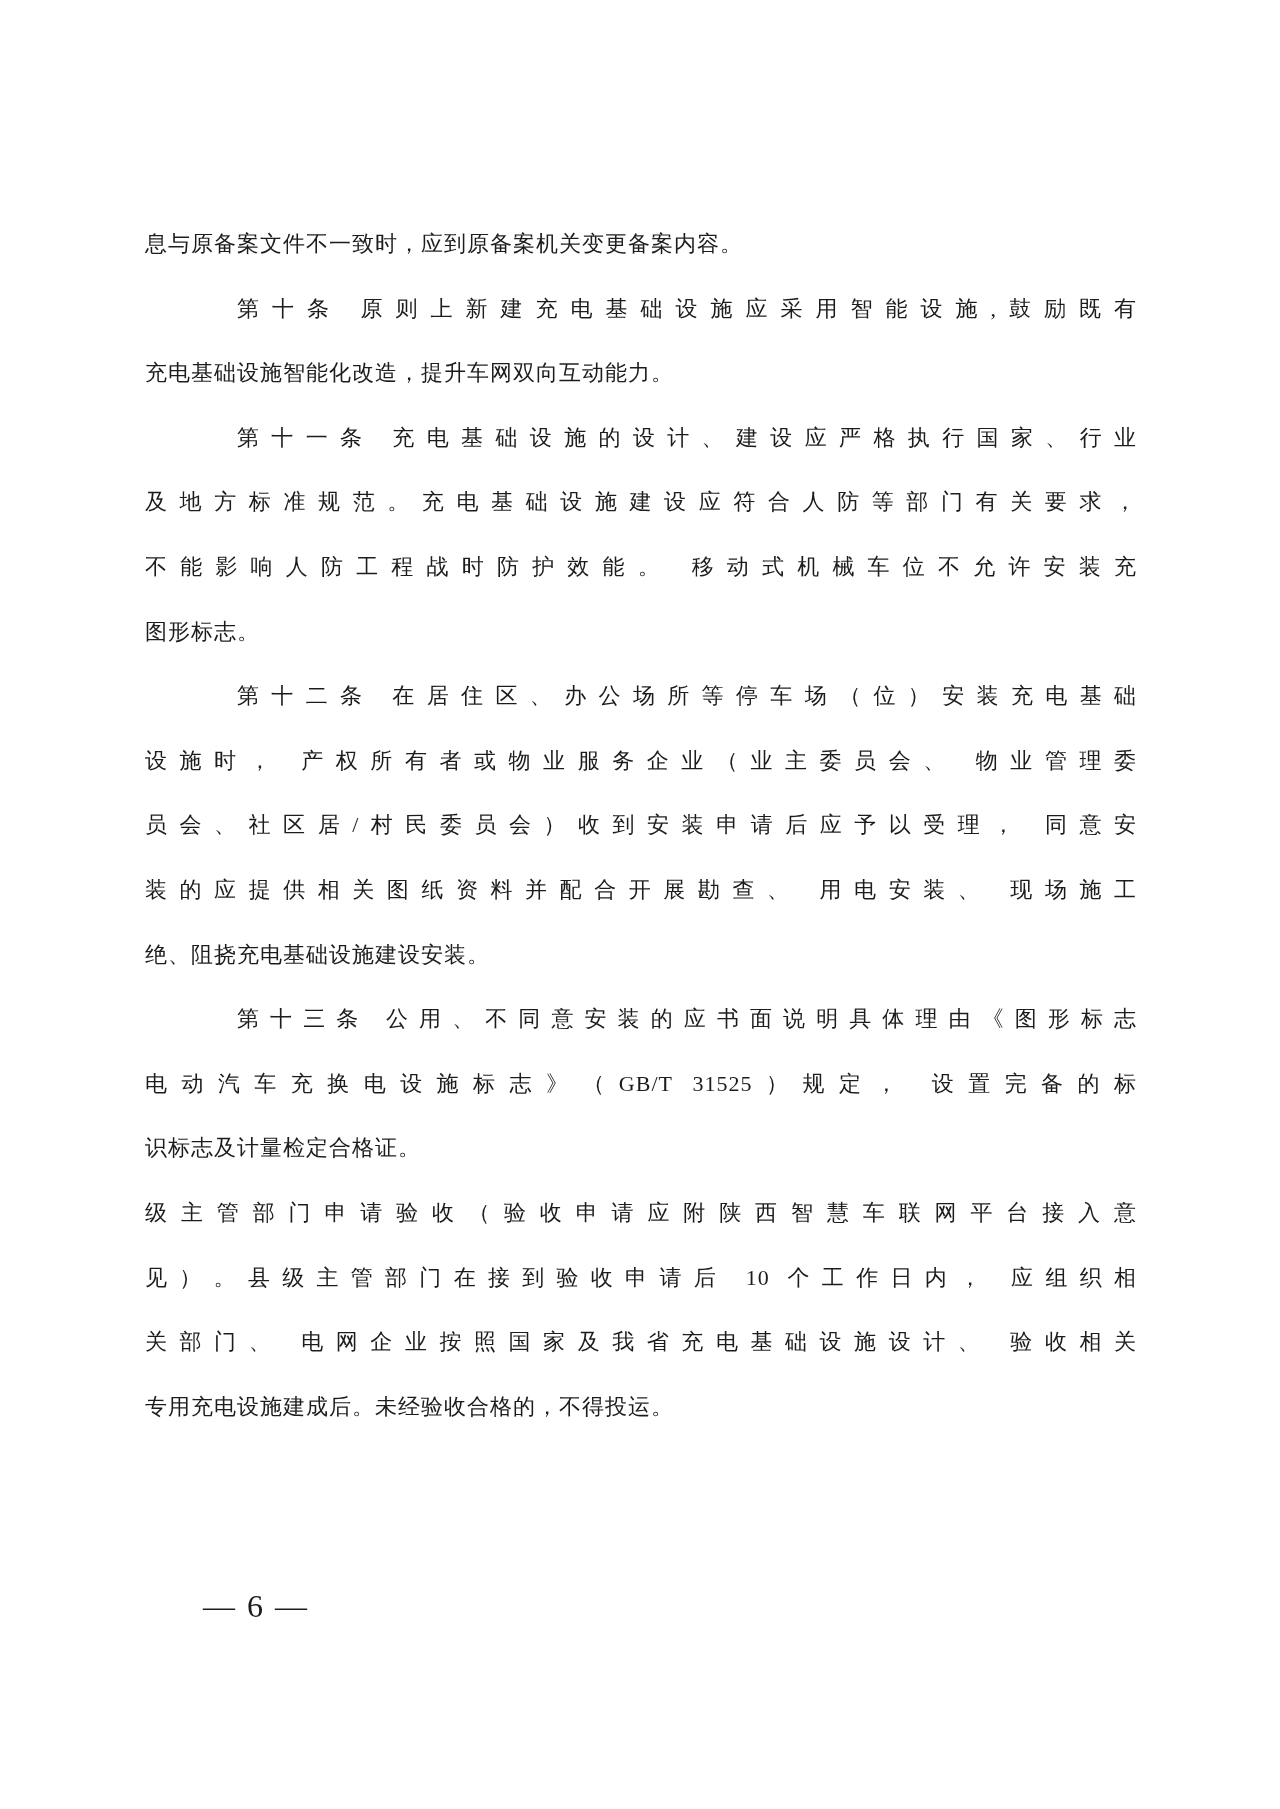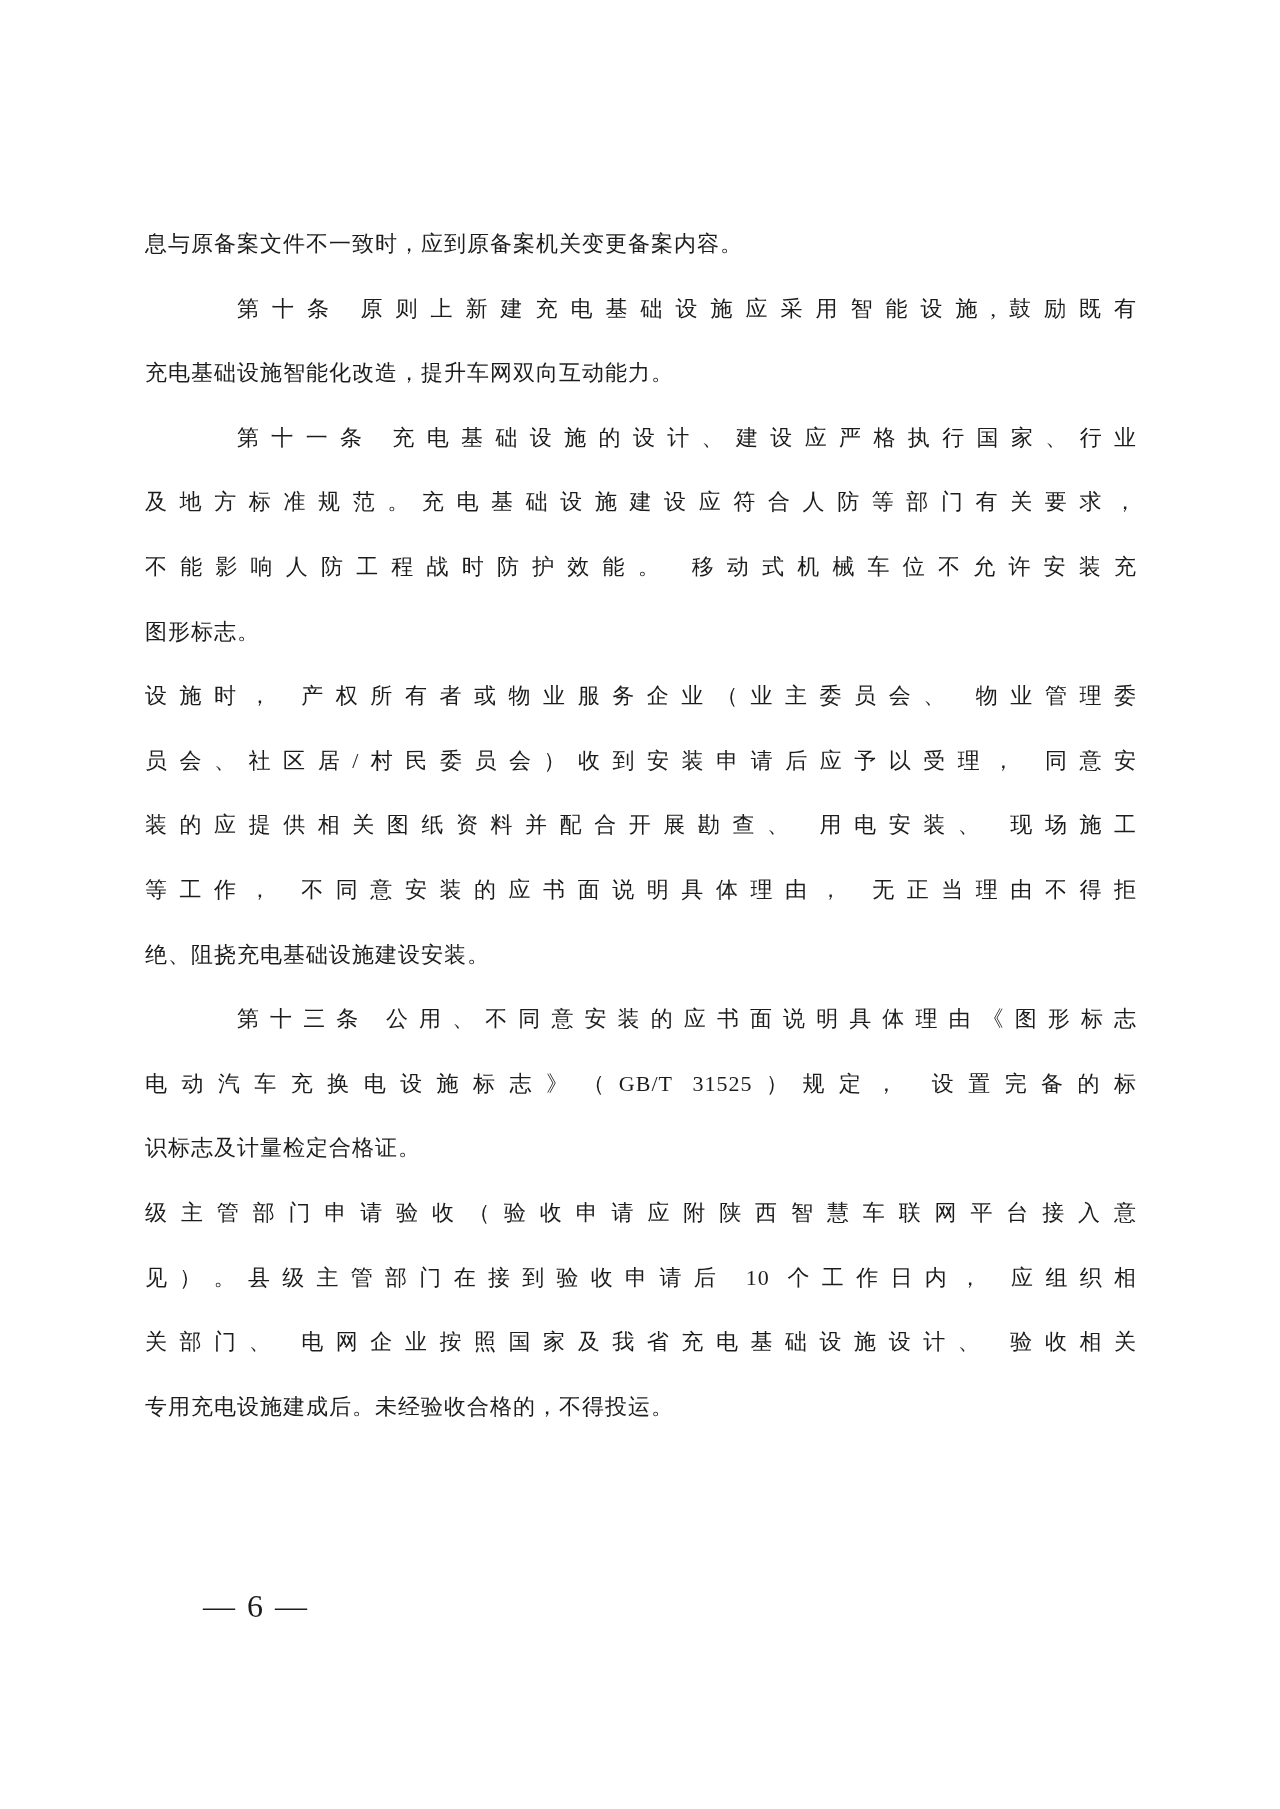--- a/index.html
+++ b/index.html
@@ -56,24 +56,24 @@
 
 <div class="page">
   <main class="doc-body">
       <div class="line para-end">息与原备案文件不一致时，应到原备案机关变更备案内容。</div>
       <div class="line indent">第十条 原则上新建充电基础设施应采用智能设施,鼓励既有</div>
       <div class="line para-end">充电基础设施智能化改造，提升车网双向互动能力。</div>
       <div class="line indent">第十一条 充电基础设施的设计、建设应严格执行国家、行业</div>
       <div class="line">及地方标准规范。充电基础设施建设应符合人防等部门有关要求，</div>
       <div class="line">不能影响人防工程战时防护效能。 移动式机械车位不允许安装充</div>
       <div class="line para-end">图形标志。</div>
+      <div class="line indent">第十二条 在居住区、办公场所等停车场（位）安装充电基础</div>
       <div class="line">设施时， 产权所有者或物业服务企业（业主委员会、 物业管理委</div>
       <div class="line">员会、社区居/村民委员会）收到安装申请后应予以受理， 同意安</div>
       <div class="line">装的应提供相关图纸资料并配合开展勘查、 用电安装、 现场施工</div>
-      <div class="line">等工作， 不同意安装的应书面说明具体理由， 无正当理由不得拒</div>
       <div class="line para-end">绝、阻挠充电基础设施建设安装。</div>
       <div class="line indent">第十三条 公用、不同意安装的应书面说明具体理由《图形标志</div>
       <div class="line">电动汽车充换电设施标志》（GB/T 31525）规定， 设置完备的标</div>
       <div class="line para-end">识标志及计量检定合格证。</div>
       <div class="line">级主管部门申请验收（验收申请应附陕西智慧车联网平台接入意</div>
       <div class="line">见）。县级主管部门在接到验收申请后 10 个工作日内， 应组织相</div>
       <div class="line">关部门、 电网企业按照国家及我省充电基础设施设计、 验收相关</div>
       <div class="line para-end">专用充电设施建成后。未经验收合格的，不得投运。</div>
     </main>
   <div class="page-number">— 6 —</div>

